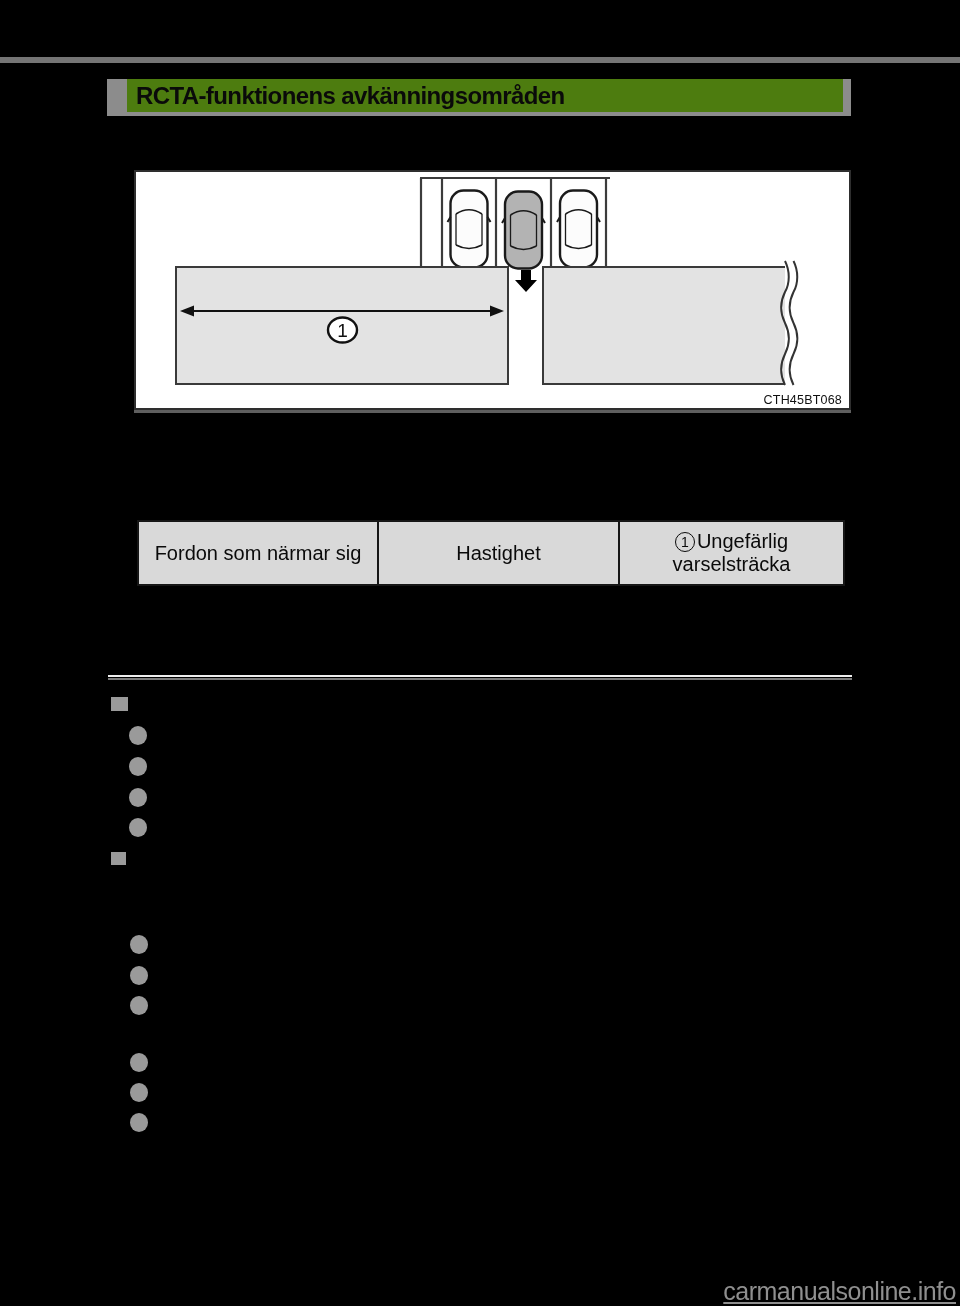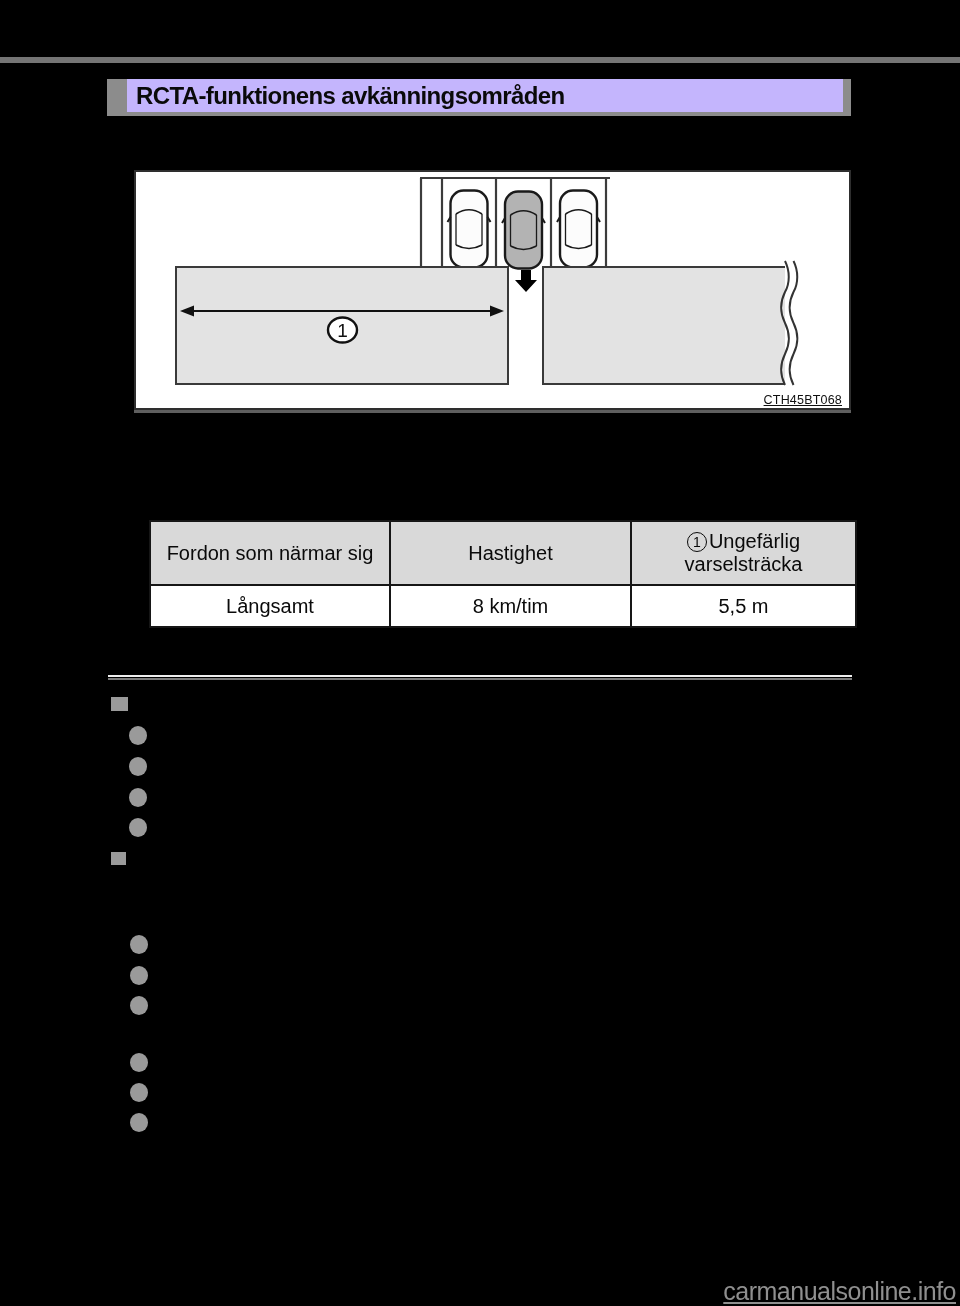--- a/index.html
+++ b/index.html
@@ -5,40 +5,39 @@
   html,body{margin:0;padding:0;background:#000;}
   .page{
     position:relative;width:960px;height:1306px;background:#000;overflow:hidden;
     font-family:"Liberation Sans",sans-serif;
   }
   
   .top-strip{position:absolute;left:0;top:57px;width:960px;height:6px;background:#757575;}
   
   .title-bar{position:absolute;left:107px;top:79px;width:744px;height:37px;background:#8c8c8c;}
   .title-bar-inner{
-    position:absolute;left:20px;top:0;right:8px;height:33px;background:#c4b5fd;
+    position:absolute;left:20px;top:0;right:8px;height:33px;background:#4d7c0f;
     display:flex;align-items:center;
   }
   .title-text{
     padding-left:9px;font-size:24px;font-weight:bold;color:#0a0a0a;
     letter-spacing:-0.6px;white-space:nowrap;
   }
   
   .diagram-box{
     position:absolute;left:134px;top:170px;width:713px;height:236px;
     background:#fff;border:2px solid #2e2e2e;box-shadow:0 3px 0 #5f5f5f;
   }
   .figure-code{
     position:absolute;right:7px;bottom:1px;font-size:12.5px;color:#101010;
     letter-spacing:0.2px;
-    text-decoration:underline;
   }
   
   .spec-table{
-    position:absolute;left:149px;top:520px;border-collapse:collapse;table-layout:fixed;
+    position:absolute;left:137px;top:520px;border-collapse:collapse;table-layout:fixed;
     background:#6d28d9;
   }
   .spec-table td,.spec-table th{
     border:2px solid #161616;text-align:center;vertical-align:middle;
     font-size:20px;color:#0a0a0a;font-weight:normal;padding:0;
   }
   .spec-table thead th{background:#d9d9d9;height:62px;}
   .spec-table tbody td{height:40px;background:#fff;}
   .circled-num{
     display:inline-flex;align-items:center;justify-content:center;
@@ -136,25 +135,20 @@
         <th>
           <div class="hdr-line1">
             <span class="circled-num">1</span>
             <span>Ungefärlig</span>
           </div>
           <div>varselsträcka</div>
         </th>
       </tr>
     </thead>
     <tbody>
-      <tr>
-        <td>Långsamt</td>
-        <td>8 km/tim</td>
-        <td>5,5 m</td>
-      </tr>
     </tbody>
   </table>
 
   <div class="double-rule"></div>
 
   <div>
     <div class="bullet-square" style="left:111px;top:697px;"></div>
     <div class="bullet-circle" style="left:129px;top:726px;"></div>
     <div class="bullet-circle" style="left:129px;top:757px;"></div>
     <div class="bullet-circle" style="left:129px;top:788px;"></div>

